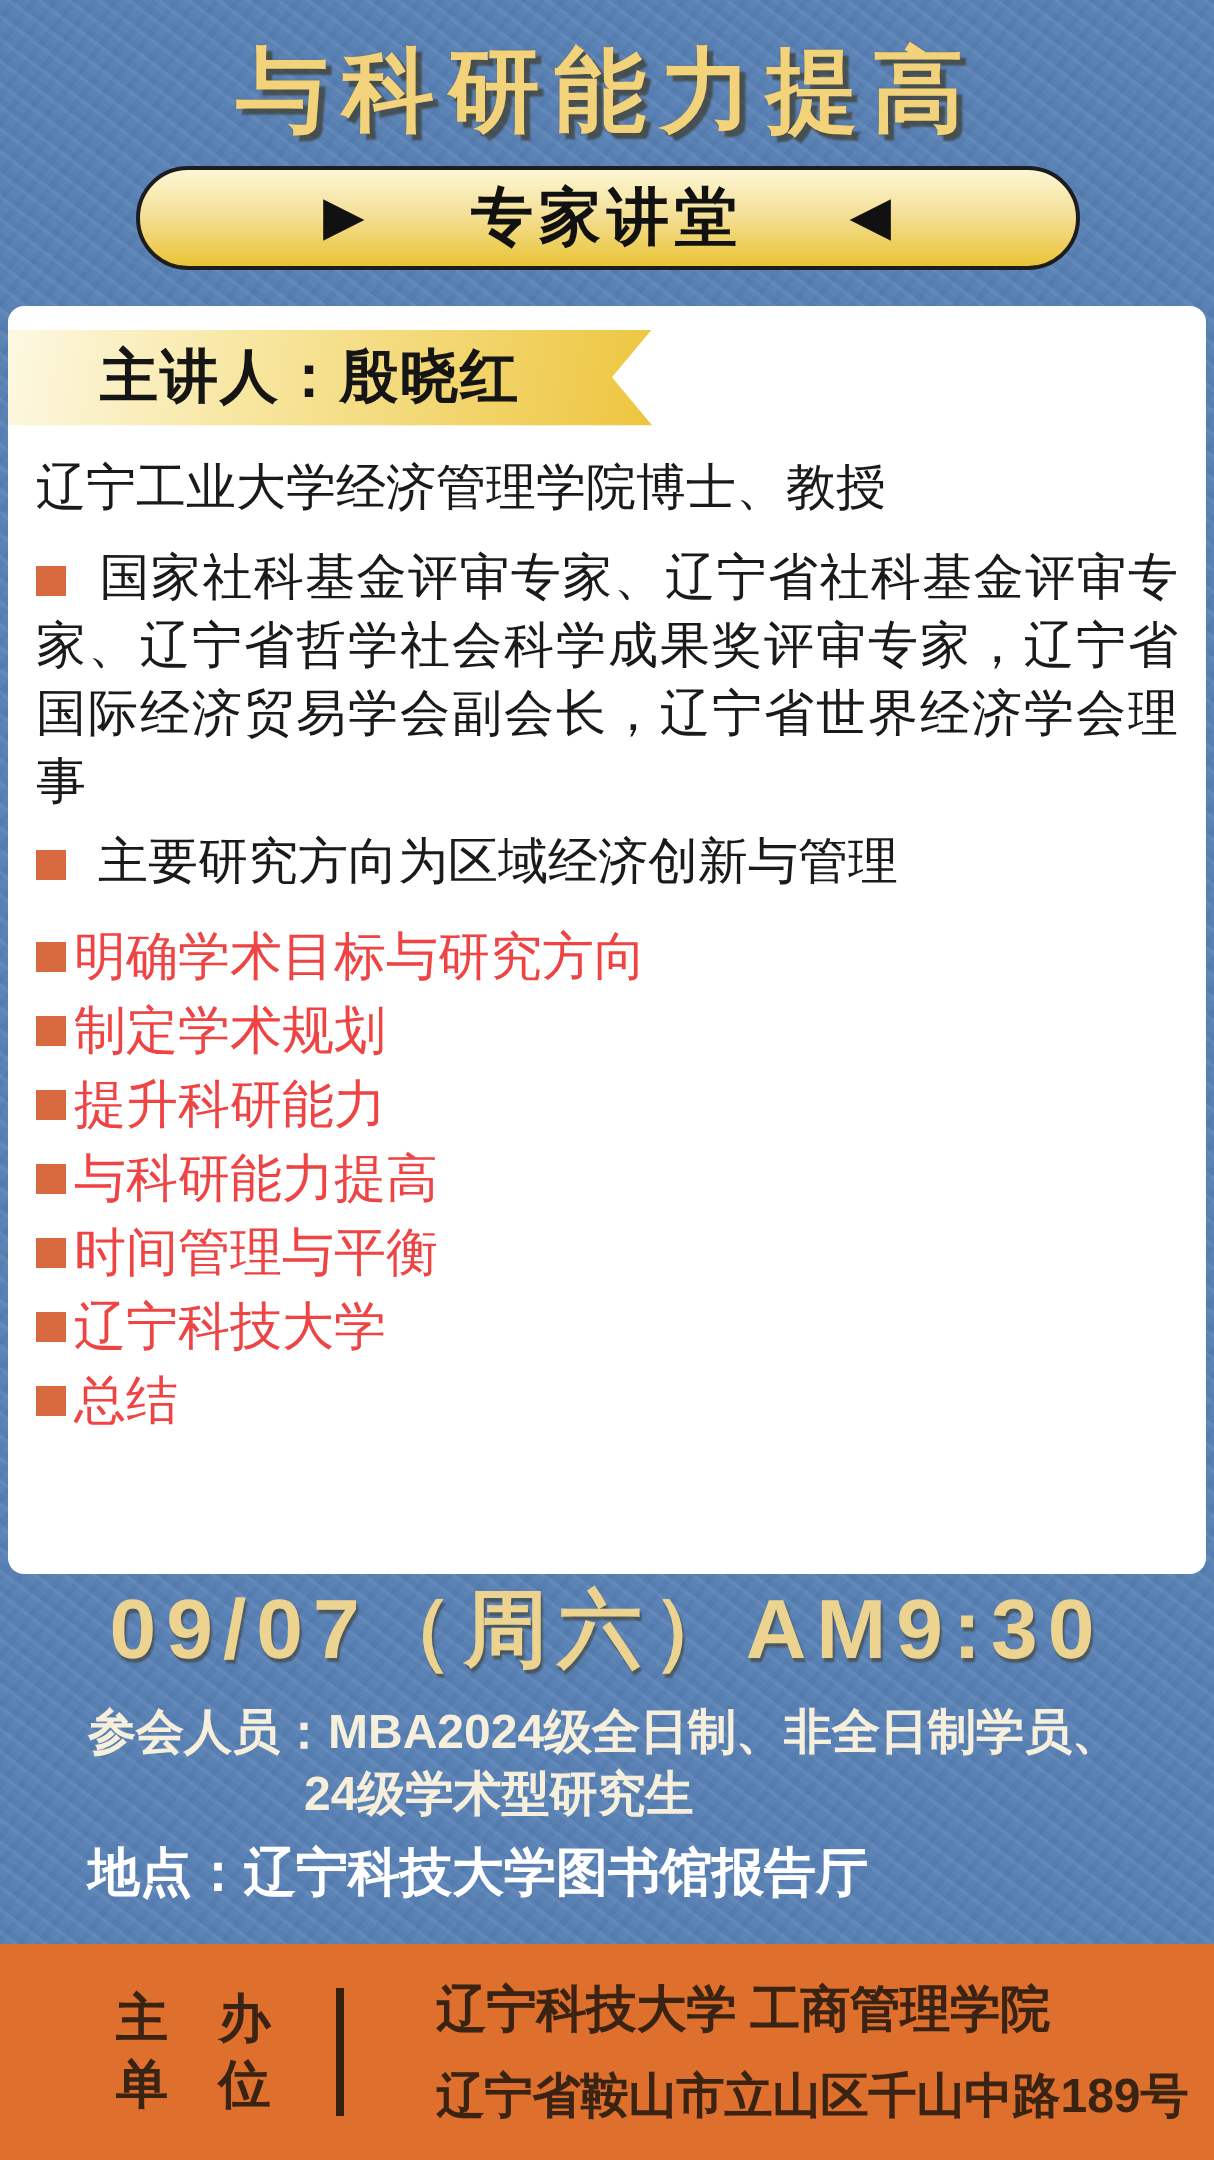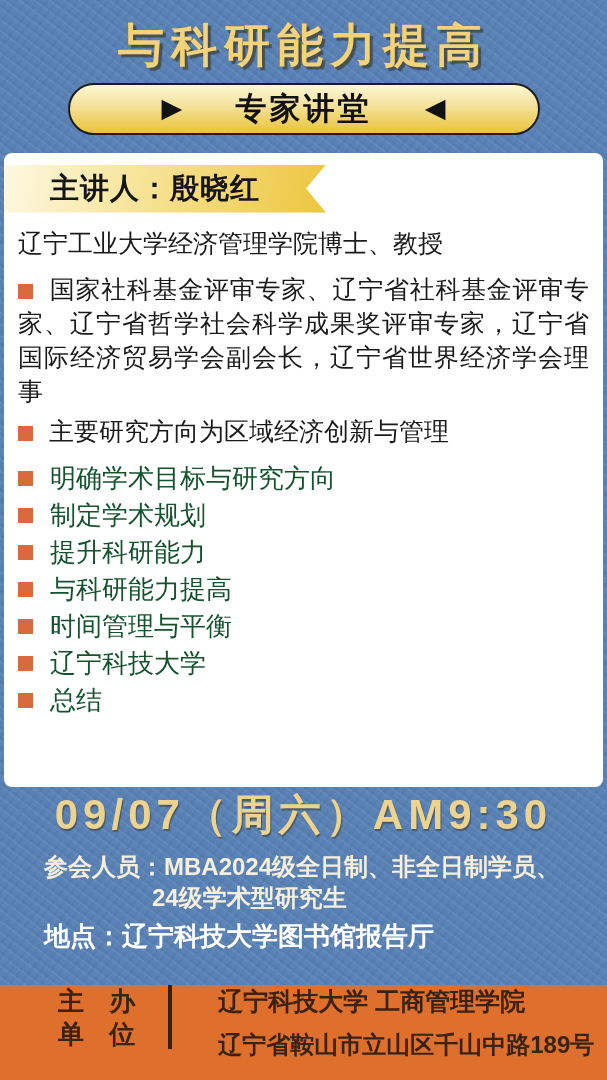--- a/index.html
+++ b/index.html
@@ -54,42 +54,42 @@
   .serif{font-family:Liberation Sans, sans-serif;}
   .speaker-title{font-size:25px;color:#1a1a1a;margin:14px 14px 0;}
   .point{font-size:25px;line-height:34px;color:#1a1a1a;margin:12px 14px 0;text-align:justify;}
   .point.single{margin-top:6px;text-align:left;}
   .bullet{
     display:inline-block;width:15px;height:15px;background:#d9693f;
     margin-right:16px;vertical-align:baseline;transform:translateY(1px);
   }
   .content-list{list-style:none;margin:12px 0 0;padding:0 14px;}
   .content-list li{
-    display:flex;align-items:center;gap:17px;
-    font-size:26px;line-height:37px;color:#14532d;
+    display:flex;align-items:center;gap:4px;
+    font-size:26px;line-height:37px;color:#ef4444;
   }
   .content-list .bullet{margin:0;flex:0 0 auto;transform:none;}
 
   
   .date-row{
     text-align:center;white-space:nowrap;
     font-weight:bold;font-size:42px;letter-spacing:5px;
     color:#ecd490;
     text-shadow:1px 2px 1px rgba(57,48,22,0.5);
   }
   .participants{
     margin:8px 0 0 44px;font-weight:bold;font-size:24px;color:#f6efdc;line-height:31px;
   }
   .participants .line2{padding-left:108px;}
   .location{margin:6px 0 0 44px;font-weight:bold;font-size:26px;color:#ffffff;}
 
   
   .footer{
-    position:absolute;left:0;right:0;bottom:0;height:95px;z-index:2;
-    background:#de6f2c;display:flex;align-items:flex-start;
+    position:absolute;left:0;right:0;bottom:0;height:108px;z-index:2;
+    background:#de6f2c;display:flex;align-items:center;
     padding-left:58px;box-sizing:border-box;color:#3a2313;
   }
   .org-label{font-weight:bold;font-size:26px;line-height:33px;letter-spacing:9px;}
   .org-divider{width:4px;height:64px;background:#33200f;margin:0 46px 0 24px;}
   .org-line1{font-weight:bold;font-size:25px;}
   .org-line2{font-weight:bold;font-size:24px;margin-top:11px;}
 </style>
 </head>
 <body>
 

